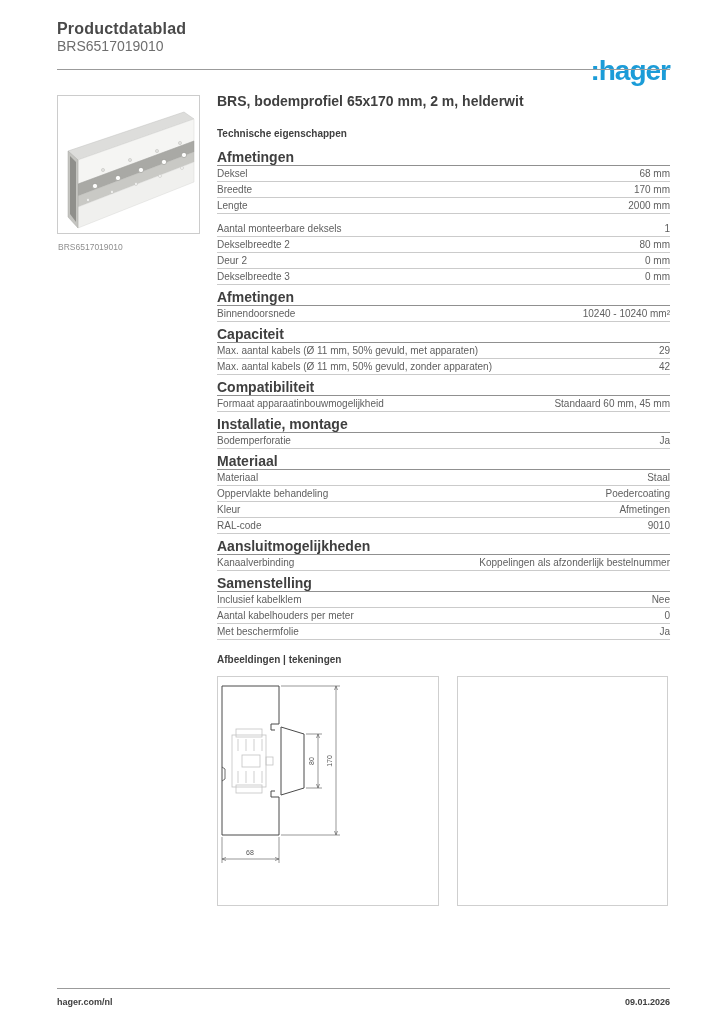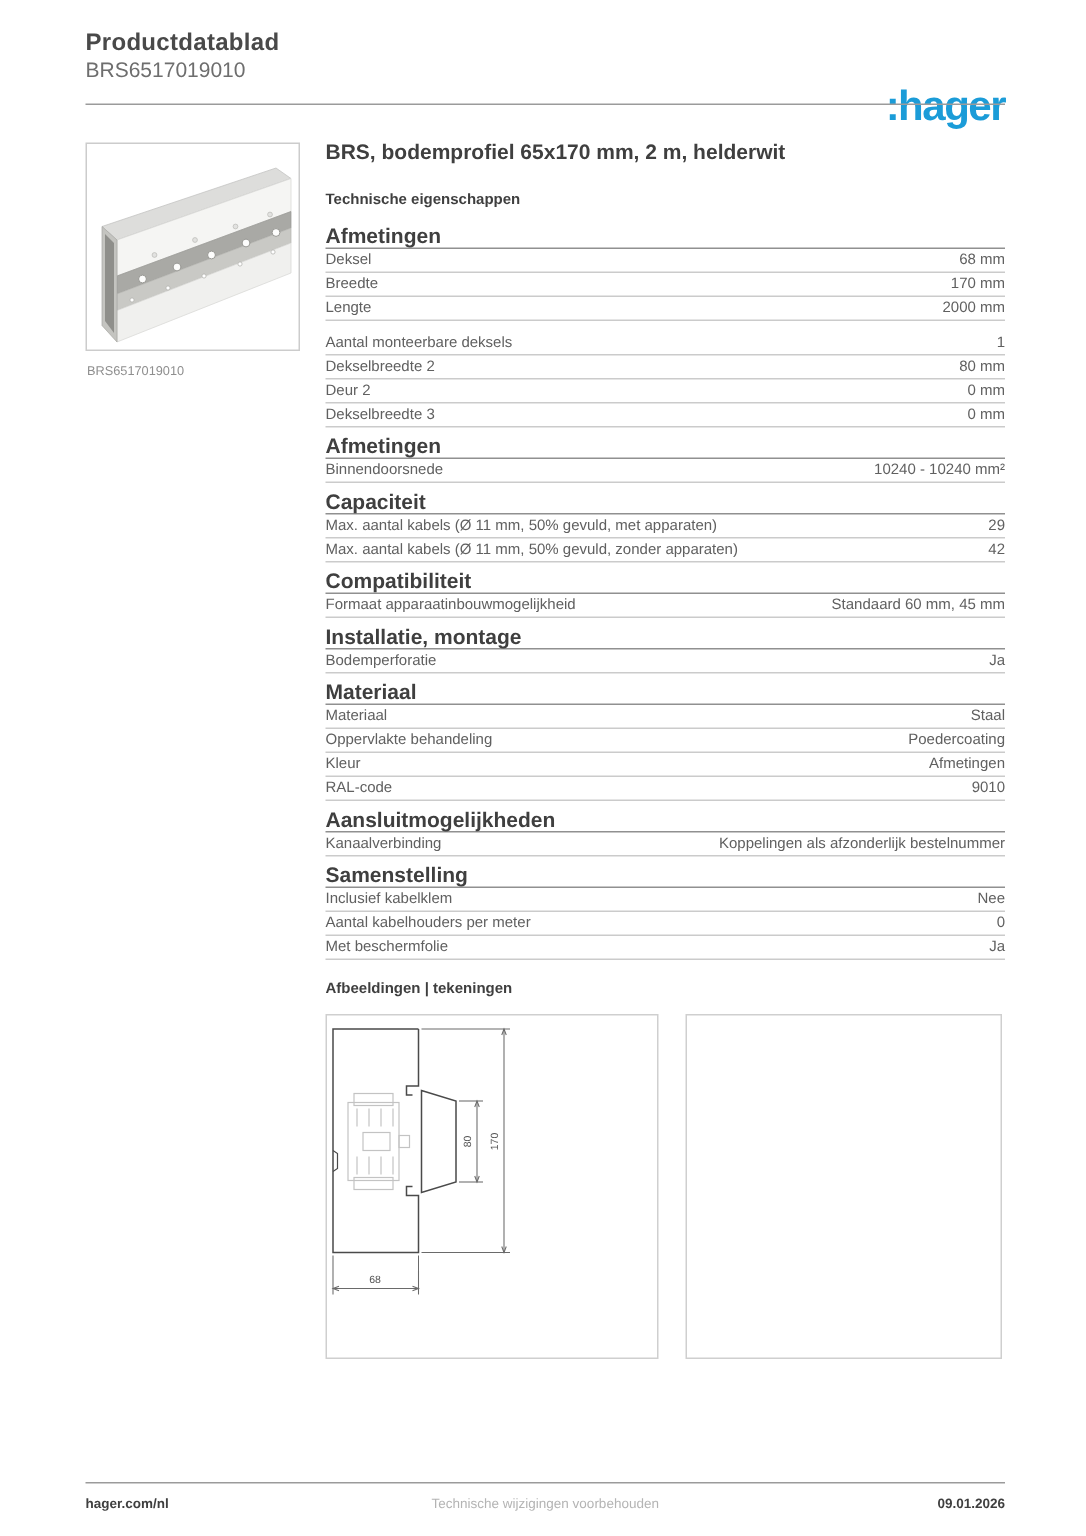--- a/index.html
+++ b/index.html
@@ -271,17 +271,16 @@
           <text x="32" y="178" font-size="7" fill="#555555" text-anchor="middle">68</text>
         </svg>
       </div>
       <div class="drawing-box empty"></div>
     </div>
   </div>
 
   <div class="footer-rule"></div>
   <div class="footer">
     <span class="footer-left">hager.com/nl</span>
-    <span class="footer-center">Technische wijzigingen voorbehouden</span>
     <span class="footer-right">09.01.2026</span>
   </div>
 
 </div>
 
 </body></html>

